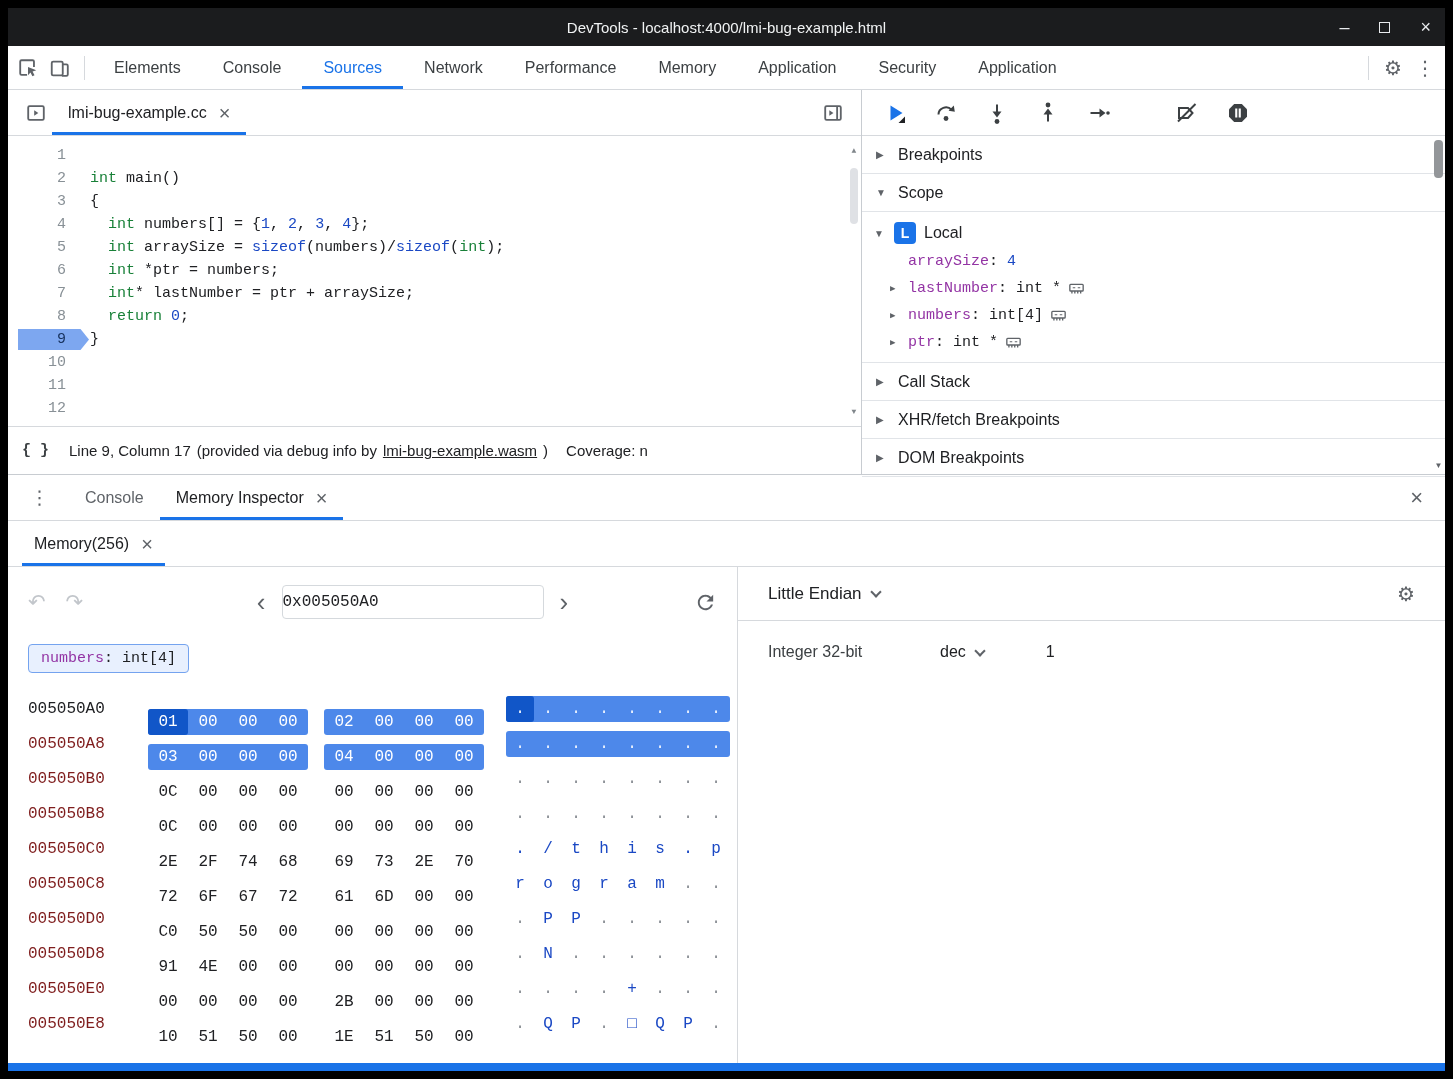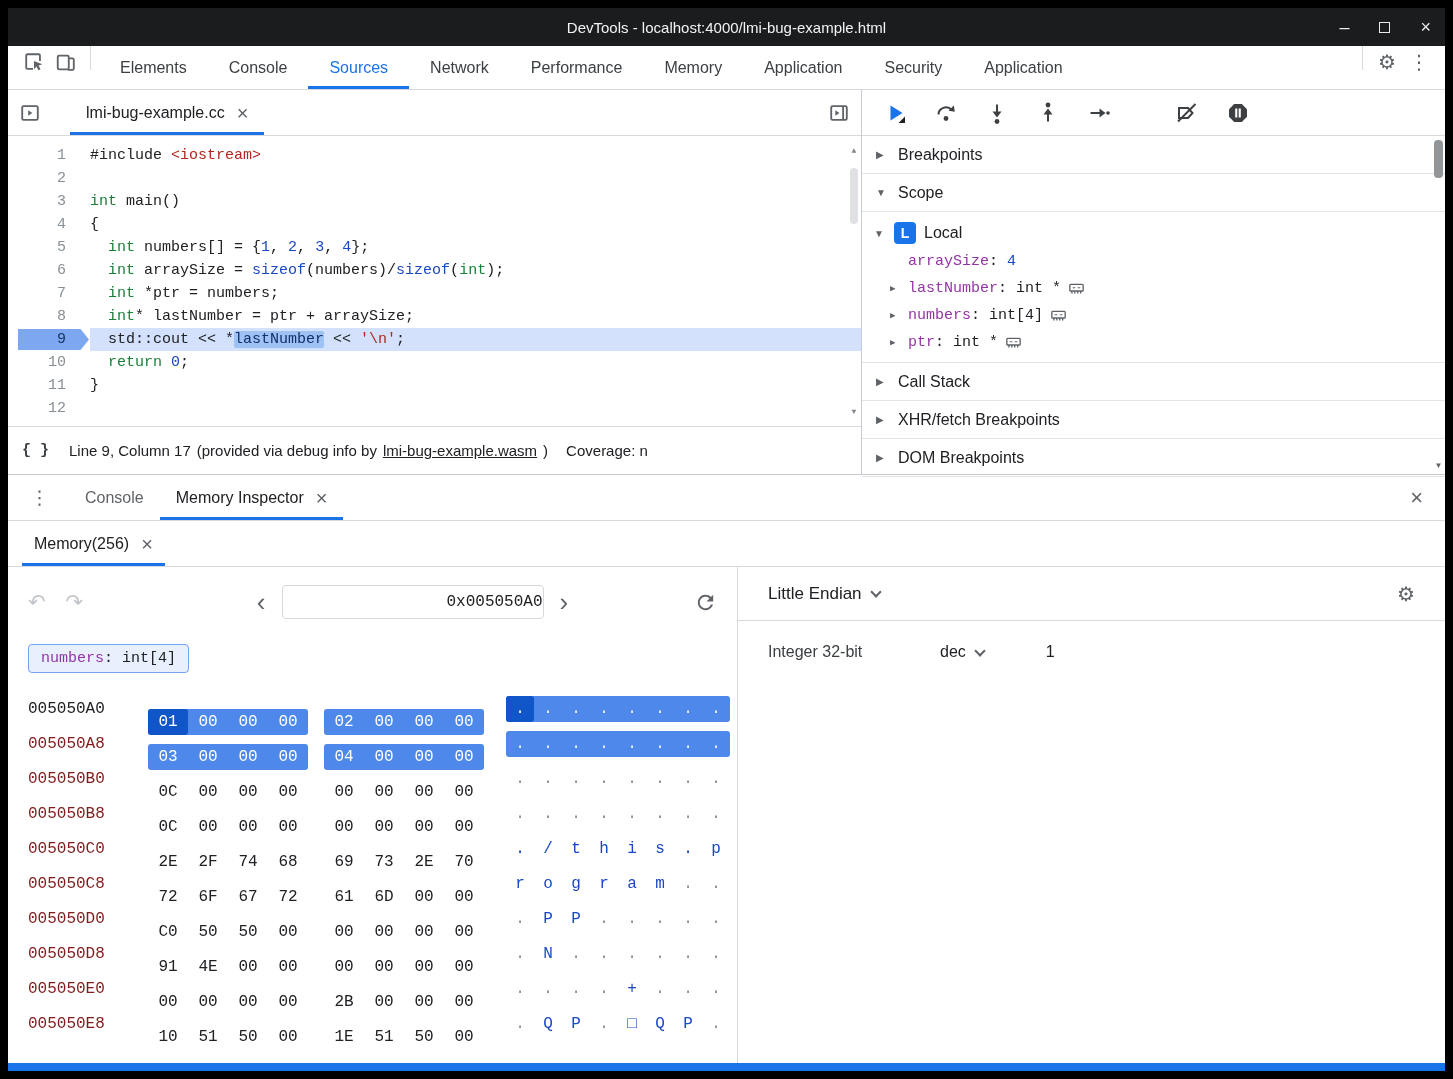--- a/index.html
+++ b/index.html
@@ -10,39 +10,39 @@
 
   
   .titlebar { height:38px; background:#1b1c1e; color:#f1f3f4; flex:0 0 auto;
     display:flex; align-items:center; justify-content:center; position:relative; font-size:15px; }
   .win-controls { position:absolute; right:14px; top:0; height:100%; display:flex; align-items:center; gap:30px; }
   .wc { color:#e8eaed; font-size:18px; line-height:1; cursor:default; }
   .max-box { display:inline-block; width:11px; height:11px; border:1.5px solid #e8eaed; }
 
   
   .toolbar { height:44px; flex:0 0 auto; border-bottom:1px solid #d6d9dd;
-    display:flex; align-items:flex-start; padding:0 10px; background:#fff; }
+    display:flex; align-items:center; padding:0 4px; background:#fff; }
   .tb-icon { display:flex; align-items:center; justify-content:center; width:32px; height:32px; }
   .glyph { color:#5f6368; font-size:20px; line-height:1; }
   .vdiv { width:1px; height:24px; background:#d6d9dd; margin:0 8px; }
   .main-tabs { display:flex; height:100%; }
   .tab { display:flex; align-items:center; height:100%; padding:0 21px; font-size:16px;
     color:#3c4043; white-space:nowrap; }
   .tab.active { color:#1a73e8; box-shadow:inset 0 -3px 0 #1a73e8; }
   .spacer { flex:1; }
 
   
   .content { flex:1 1 auto; min-height:0; display:flex; }
   .sources-panel { width:854px; flex:0 0 auto; border-right:1px solid #c8ccd1;
     display:flex; flex-direction:column; min-height:0; }
   .sidebar { flex:1; display:flex; flex-direction:column; position:relative; min-width:0; }
 
   
   .file-tabstrip { height:46px; flex:0 0 auto; border-bottom:1px solid #d6d9dd;
-    display:flex; align-items:center; padding:0 6px;gap:24px; }
+    display:flex; align-items:center; padding:0 12px; }
   .file-tab { height:100%; display:flex; align-items:center; gap:12px; padding:0 16px;
     font-size:16px; color:#202124; box-shadow:inset 0 -3px 0 #1a73e8; }
   .tab-close { color:#5f6368; font-size:20px; line-height:1; }
 
   
   .editor { flex:1; min-height:0; position:relative; display:flex; padding-top:8px;
     font-family:"Liberation Mono","DejaVu Sans Mono",monospace; font-size:15px; line-height:23px; overflow:hidden; }
   .gutter { width:72px; flex:0 0 auto; }
   .ln { height:23px; position:relative; text-align:right; padding-right:14px; color:#889096; }
   .lnum { position:relative; z-index:1; }
@@ -116,21 +116,21 @@
   .memory-content { flex:1; min-height:0; display:flex; }
   .mem-left { width:730px; flex:0 0 auto; border-right:1px solid #d6d9dd;
     display:flex; flex-direction:column; }
   .mem-toolbar { height:70px; flex:0 0 auto; display:flex; align-items:center;
     padding:0 20px; }
   .hist { display:flex; gap:20px; width:110px; }
   .hbtn { color:#c2c6cb; font-size:21px; }
   .nav { flex:1; display:flex; align-items:center; justify-content:center; gap:16px; }
   .nbtn { color:#5f6368; font-size:26px; line-height:1; }
   .addr-input { width:262px; height:34px; border:1px solid #d5d9dd; border-radius:4px;
-    text-align:right; font-family:"Liberation Mono","DejaVu Sans Mono",monospace;
+    text-align:left; font-family:"Liberation Mono","DejaVu Sans Mono",monospace;
     font-size:16px; color:#202124; outline:none; }
   .refresh { width:30px; display:flex; justify-content:flex-end; }
   .tag-row { height:42px; flex:0 0 auto; display:flex; align-items:center; padding:0 20px; }
   .mem-tag { display:inline-flex; align-items:center; padding:5px 12px;
     background:#e8f0fe; border:1px solid #74a3ef; border-radius:4px;
     font-family:"Liberation Mono","DejaVu Sans Mono",monospace; font-size:15px; }
   .tag-name { color:#9334a4; }
   .tag-type { color:#202124; white-space:pre; }
 
   .hex-table { flex:1; padding-top:12px; font-family:"Liberation Mono","DejaVu Sans Mono",monospace; font-size:16px; }
@@ -240,29 +240,27 @@
             <div class="ln"><span class="lnum">5</span></div>
             <div class="ln"><span class="lnum">6</span></div>
             <div class="ln"><span class="lnum">7</span></div>
             <div class="ln"><span class="lnum">8</span></div>
             <div class="ln execg"><span class="exec-marker"></span><span class="lnum">9</span></div>
             <div class="ln"><span class="lnum">10</span></div>
             <div class="ln"><span class="lnum">11</span></div>
             <div class="ln"><span class="lnum">12</span></div>
           </div>
         <div class="codecol">
-            <div class="cl"><span class="tk-pp">#include </span><span class="tk-s">&lt;iostream&gt;</span></div>
             <div class="cl"></div>
             <div class="cl"><span class="tk-k">int</span><span class="tk-p"> main()</span></div>
             <div class="cl"><span class="tk-p">{</span></div>
             <div class="cl"><span class="tk-p">  </span><span class="tk-k">int</span><span class="tk-p"> numbers[] = {</span><span class="tk-n">1</span><span class="tk-p">, </span><span class="tk-n">2</span><span class="tk-p">, </span><span class="tk-n">3</span><span class="tk-p">, </span><span class="tk-n">4</span><span class="tk-p">};</span></div>
             <div class="cl"><span class="tk-p">  </span><span class="tk-k">int</span><span class="tk-p"> arraySize = </span><span class="tk-b">sizeof</span><span class="tk-p">(numbers)/</span><span class="tk-b">sizeof</span><span class="tk-p">(</span><span class="tk-k">int</span><span class="tk-p">);</span></div>
             <div class="cl"><span class="tk-p">  </span><span class="tk-k">int</span><span class="tk-p"> *ptr = numbers;</span></div>
             <div class="cl"><span class="tk-p">  </span><span class="tk-k">int</span><span class="tk-p">* lastNumber = ptr + arraySize;</span></div>
-            <div class="cl exec"><span class="tk-p">  std::cout &lt;&lt; *</span><span class="tk-sel">lastNumber</span><span class="tk-p"> &lt;&lt; </span><span class="tk-s">'\n'</span><span class="tk-p">;</span></div>
             <div class="cl"><span class="tk-p">  </span><span class="tk-k">return</span><span class="tk-p"> </span><span class="tk-n">0</span><span class="tk-p">;</span></div>
             <div class="cl"><span class="tk-p">}</span></div>
             <div class="cl"></div>
           </div>
         <div class="ed-scroll">
           <span class="sup">▲</span>
           <span class="ed-thumb"></span>
           <span class="sdown">▼</span>
         </div>
       </div>

